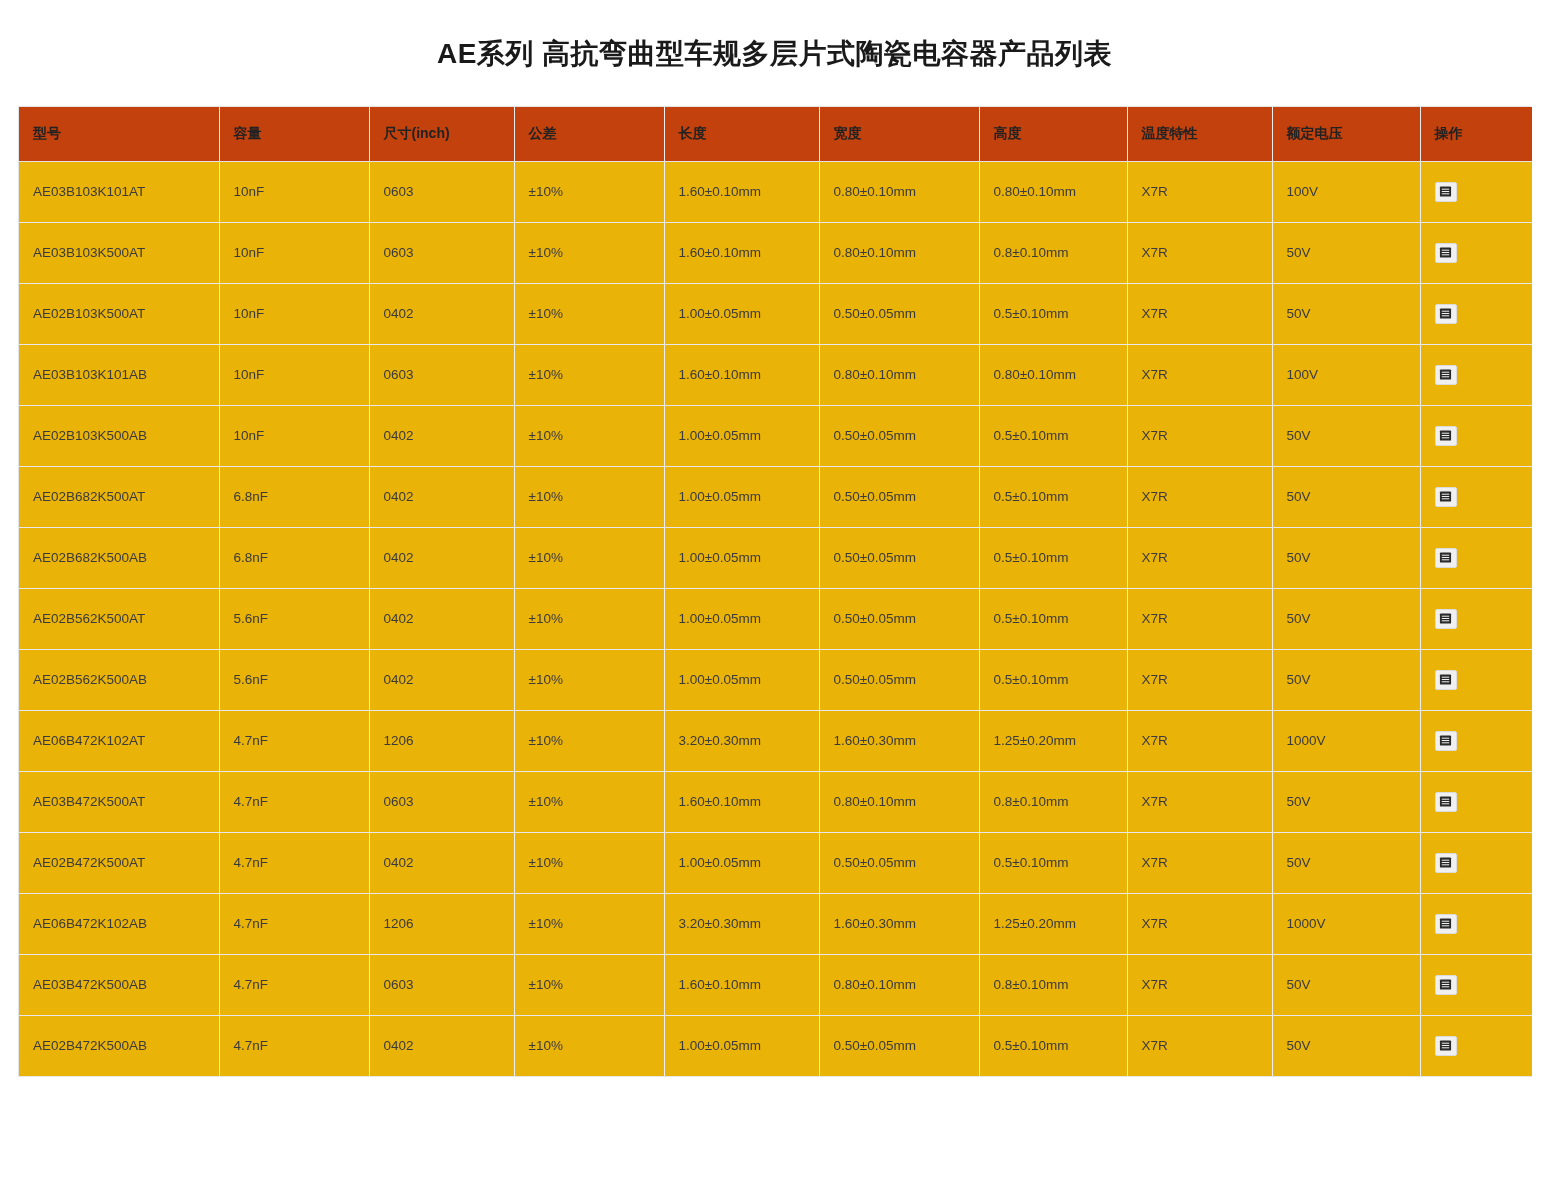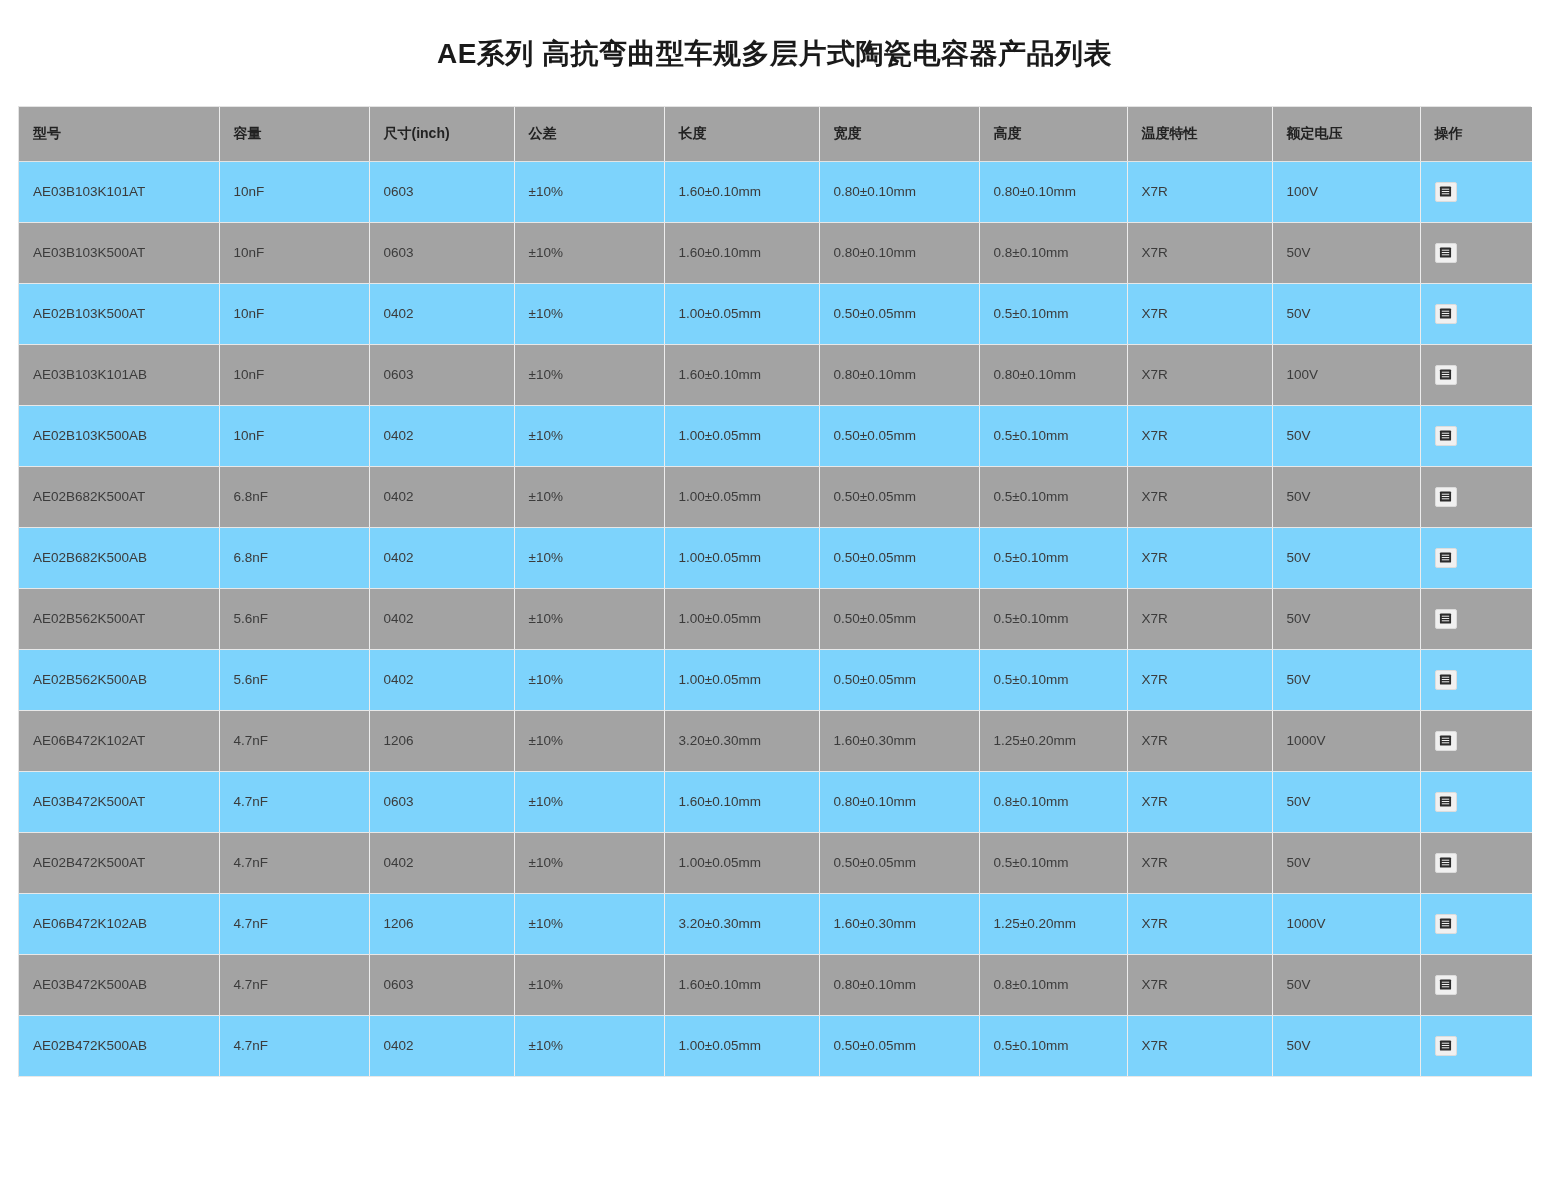--- a/index.html
+++ b/index.html
@@ -33,45 +33,45 @@
     border-collapse: collapse;
     table-layout: fixed;
     font-size: 13.5px;
   }
   table.product-table th {
     text-align: left;
     font-weight: bold;
     font-size: 14px;
     color: #222222;
     padding: 18px 14px;
-    background: #a3a3a3;
+    background: #c2410c;
     border-bottom: 1px solid #e3e3e3;
     border-right: 1px solid #ededed;
     white-space: nowrap;
   }
   table.product-table th:last-child {
     border-right: none;
   }
   table.product-table td {
     padding: 20px 14px;
     color: #3b3b3b;
     border-bottom: 1px solid #e8e8e8;
     border-right: 1px solid #ededed;
     vertical-align: middle;
     white-space: nowrap;
     font-size: 13.5px;
   }
   table.product-table td:last-child {
     border-right: none;
   }
   table.product-table tbody tr.odd-row {
-    background: #7dd3fc;
+    background: #eab308;
   }
   table.product-table tbody tr.even-row {
-    background: #a3a3a3;
+    background: #eab308;
   }
   
   col.c-model   { width: 200px; }
   col.c-cap     { width: 150px; }
   col.c-size    { width: 145px; }
   col.c-tol     { width: 150px; }
   col.c-len     { width: 155px; }
   col.c-wid     { width: 160px; }
   col.c-hei     { width: 148px; }
   col.c-temp    { width: 145px; }

